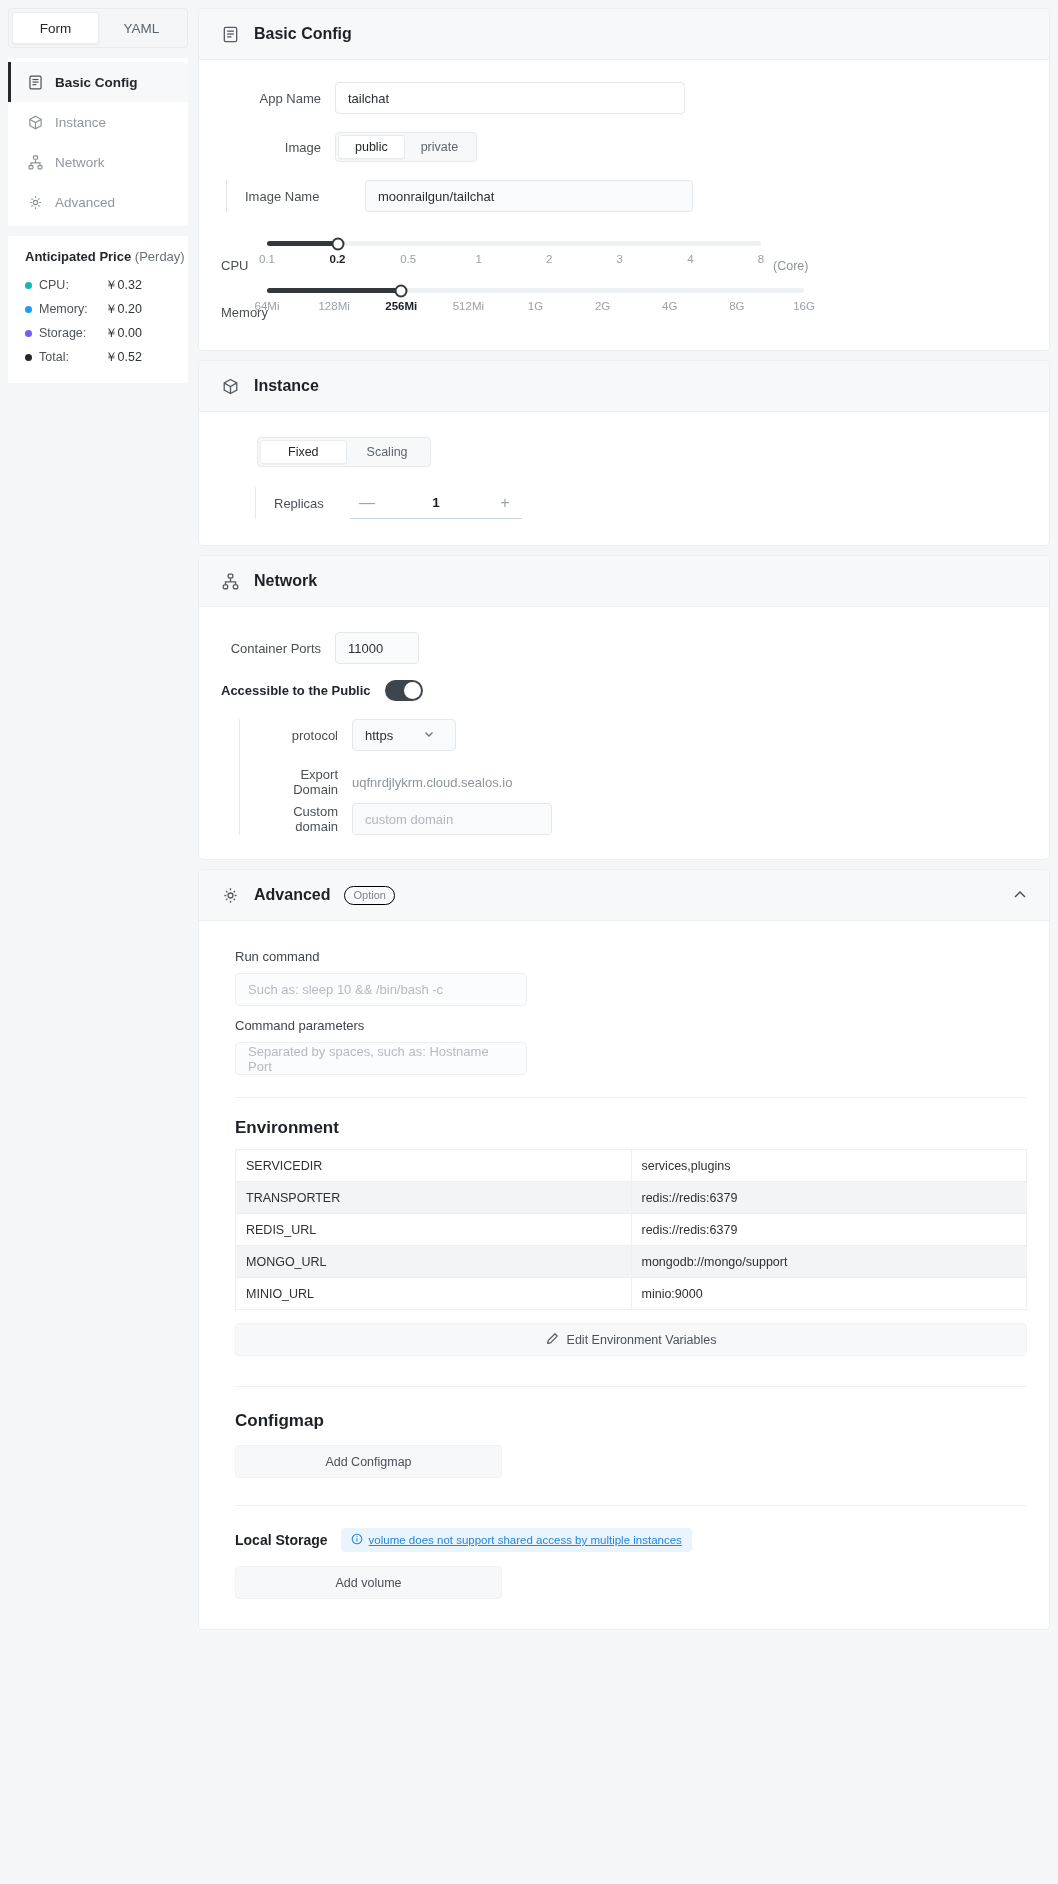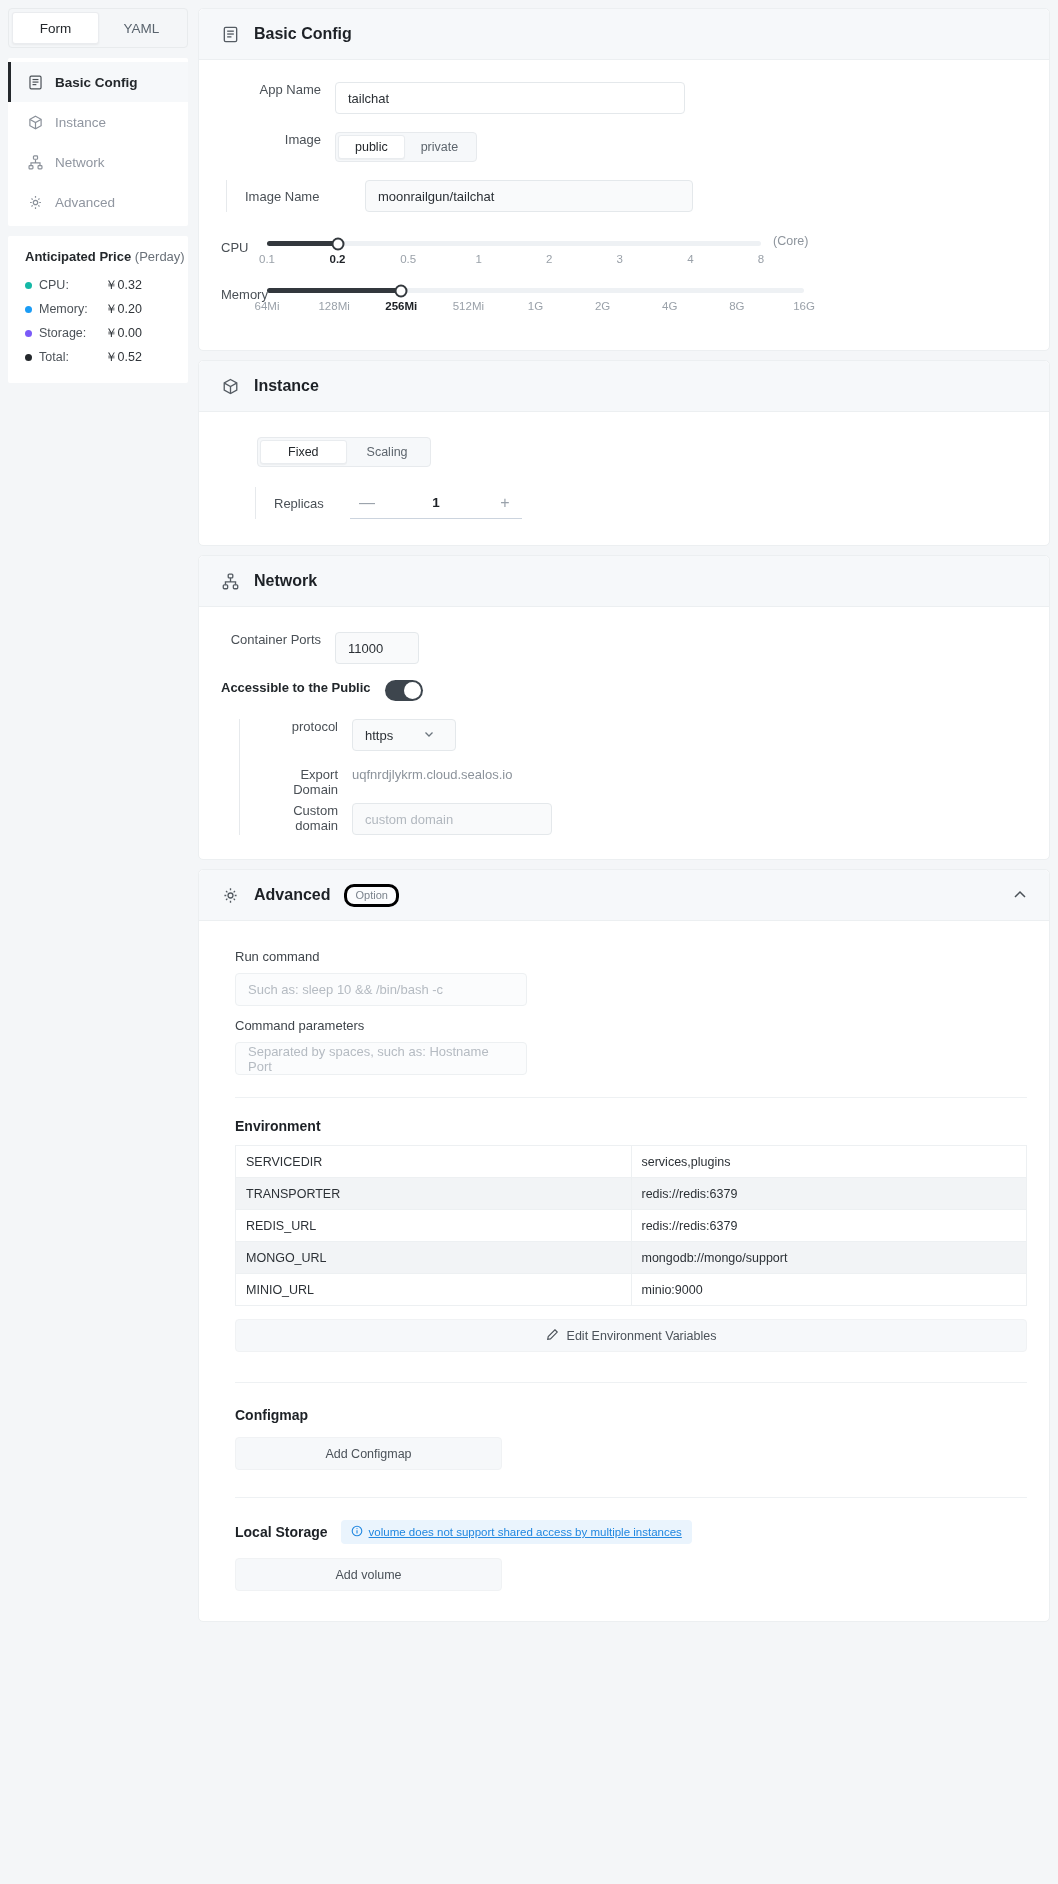--- a/index.html
+++ b/index.html
@@ -103,32 +103,32 @@
     padding: 0 22px;
     background: #f6f8fa;
     border-bottom: 1px solid #eceff1;
     border-radius: 5px 5px 0 0;
     position: relative;
   }
   .card-head .h-ico { width: 19px; height: 19px; color: #555c63; display: block; }
   .card-head .h-title { font-size: 16px; font-weight: bold; color: #1d2126; }
   .tag-option {
     font-size: 11px; color: #7b838c;
-    border: 3px solid #000000;
+    border: 1px solid #000000;
     border-radius: 10px;
     padding: 2px 8px 3px;
     background: #fbfcfd;
   }
   .collapse-btn {
     position: absolute; right: 20px; top: 50%; transform: translateY(-50%);
     width: 18px; height: 18px; color: #4a5157; cursor: pointer;
   }
   .card-body { padding: 22px 22px 26px 22px; }
 
-  .row { display: flex; margin-bottom: 18px; }
+  .row { display: flex; align-items: center; margin-bottom: 18px; }
   .lbl { font-size: 13px; color: #4a5056; text-align: right; }
   .lbl-w { width: 100px; margin-right: 14px; }
 
   .input {
     height: 32px;
     border: 1px solid #e4e8eb;
     border-radius: 4px;
     background: #f9fafb;
     display: flex; align-items: center;
     padding: 0 12px;
@@ -157,21 +157,21 @@
   .toggle2 > div.on {
     background: #ffffff;
     color: #23272b;
     border: 1px solid #e9ecef;
     box-shadow: 0 1px 1px rgba(0,0,0,0.04);
   }
 
   .subrow { display: flex; align-items: center; border-left: 1px solid #e6e9ec; padding-left: 18px; }
 
   
-  .slider-row { display: flex; align-items: flex-start; margin-bottom: 4px; }
+  .slider-row { display: flex; align-items: flex-end; margin-bottom: 4px; }
   .slider-lbl { width: 46px; font-size: 13px; color: #4a5056; padding-top: 10px; }
   .slider-wrap { position: relative; }
   .track { height: 5px; background: #eef1f4; border-radius: 3px; position: relative; margin-top: 11px; }
   .track-fill { position: absolute; left: 0; top: 0; height: 5px; background: #33383d; border-radius: 3px; }
   .thumb {
     position: absolute; top: 50%; transform: translate(-50%, -50%);
     width: 13px; height: 13px; border-radius: 50%;
     background: #ffffff; border: 2px solid #33383d;
     cursor: pointer;
   }
@@ -216,21 +216,21 @@
   .domain-text { font-size: 13px; color: #8c939b; }
 
   .adv-label { font-size: 13px; color: #3f454b; margin-bottom: 9px; }
   .adv-input {
     width: 292px; height: 33px;
     border: 1px solid #edf0f2; border-radius: 4px; background: #fbfcfd;
     display: flex; align-items: center; padding: 0 12px;
     font-size: 13px; color: #b5bbc2;
   }
   .hr { height: 1px; background: #eef1f3; margin: 22px 0 20px; }
-  .sec-title { font-size: 14px; font-weight: bold; color: #1d2126; margin-bottom: 11px; }
+  .sec-title { font-size: 17px; font-weight: bold; color: #1d2126; margin-bottom: 11px; }
 
   table.env { width: 100%; border-collapse: collapse; }
   table.env td {
     height: 32px;
     font-size: 12.5px;
     color: #2c3136;
     border: 1px solid #edf0f2;
     padding: 0 10px;
   }
   table.env td.k { width: 50%; }

